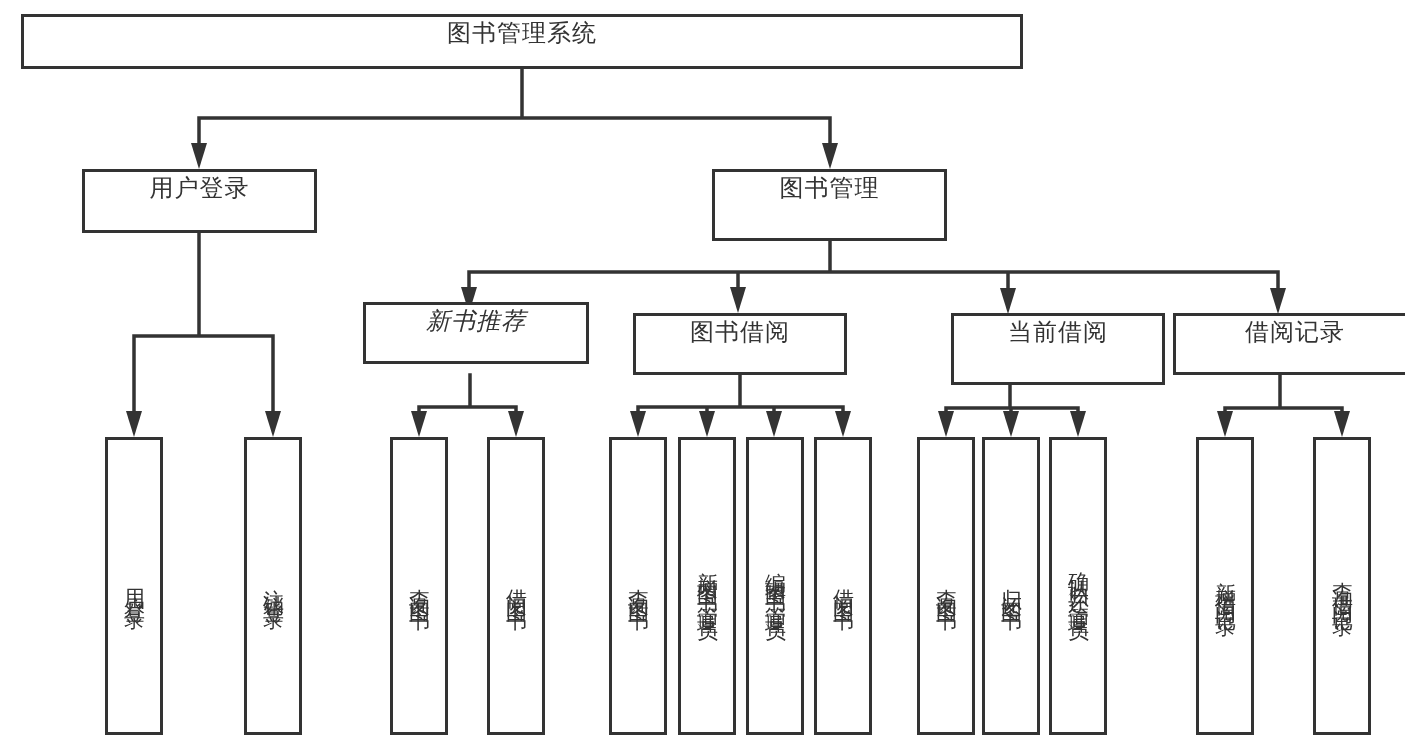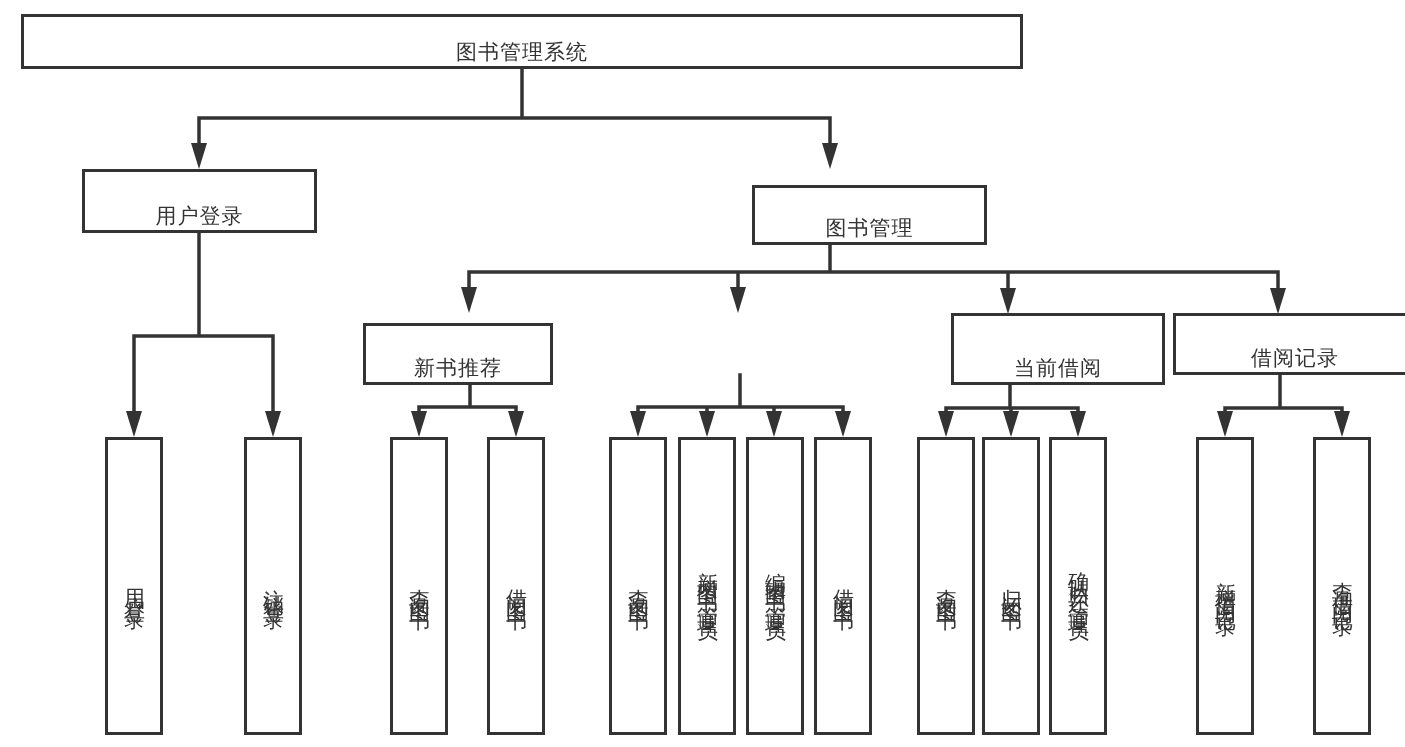--- a/index.html
+++ b/index.html
@@ -9,23 +9,23 @@
     background:#ffffff;
     font-family:"DejaVu Sans","Liberation Sans",sans-serif;
     overflow:hidden;
   }
   #wires{position:absolute;left:0;top:0;width:1405px;height:747px;}
   .hbox{
     position:absolute;
     box-sizing:border-box;
     border:3px solid #333333;
     background:#ffffff;
-    display:flex;align-items:flex-end;justify-content:center;
+    display:flex;align-items:flex-start;justify-content:center;
     color:#333333;
-    font-size:21px;
+    font-size:24px;
     letter-spacing:1px;
     z-index:2;
   }
   .vbox{
     position:absolute;
     box-sizing:border-box;
     border:3px solid #333333;
     background:#ffffff;
     display:flex;align-items:center;justify-content:center;
     color:#333333;
@@ -88,26 +88,29 @@
     </g>
   </svg>
 
   <div class="hbox" style="left:21px;top:14px;width:1002px;height:55px;">
     <span>图书管理系统</span>
   </div>
 
   <div class="hbox" style="left:82px;top:169px;width:235px;height:64px;">
     <span>用户登录</span>
   </div>
-  <div class="hbox" style="left:752px;top:169px;width:235px;height:60px;margin-top:16px;">
+  <div class="hbox" style="left:712px;top:169px;width:235px;height:72px;">
     <span>图书管理</span>
   </div>
 
-  <div class="hbox" style="left:363px;top:323px;width:190px;height:62px;">
+  <div class="hbox" style="left:363px;top:302px;width:226px;height:62px;font-style:italic;">
     <span>新书推荐</span>
+  </div>
+  <div class="hbox" style="left:633px;top:313px;width:214px;height:62px;">
+    <span>图书借阅</span>
   </div>
   <div class="hbox" style="left:951px;top:313px;width:214px;height:72px;">
     <span>当前借阅</span>
   </div>
   <div class="hbox" style="left:1173px;top:313px;width:244px;height:62px;">
     <span>借阅记录</span>
   </div>
 
   <div class="vbox" style="left:105px;top:437px;width:58px;height:298px;">
     <span class="vlabel">用户登录</span>

